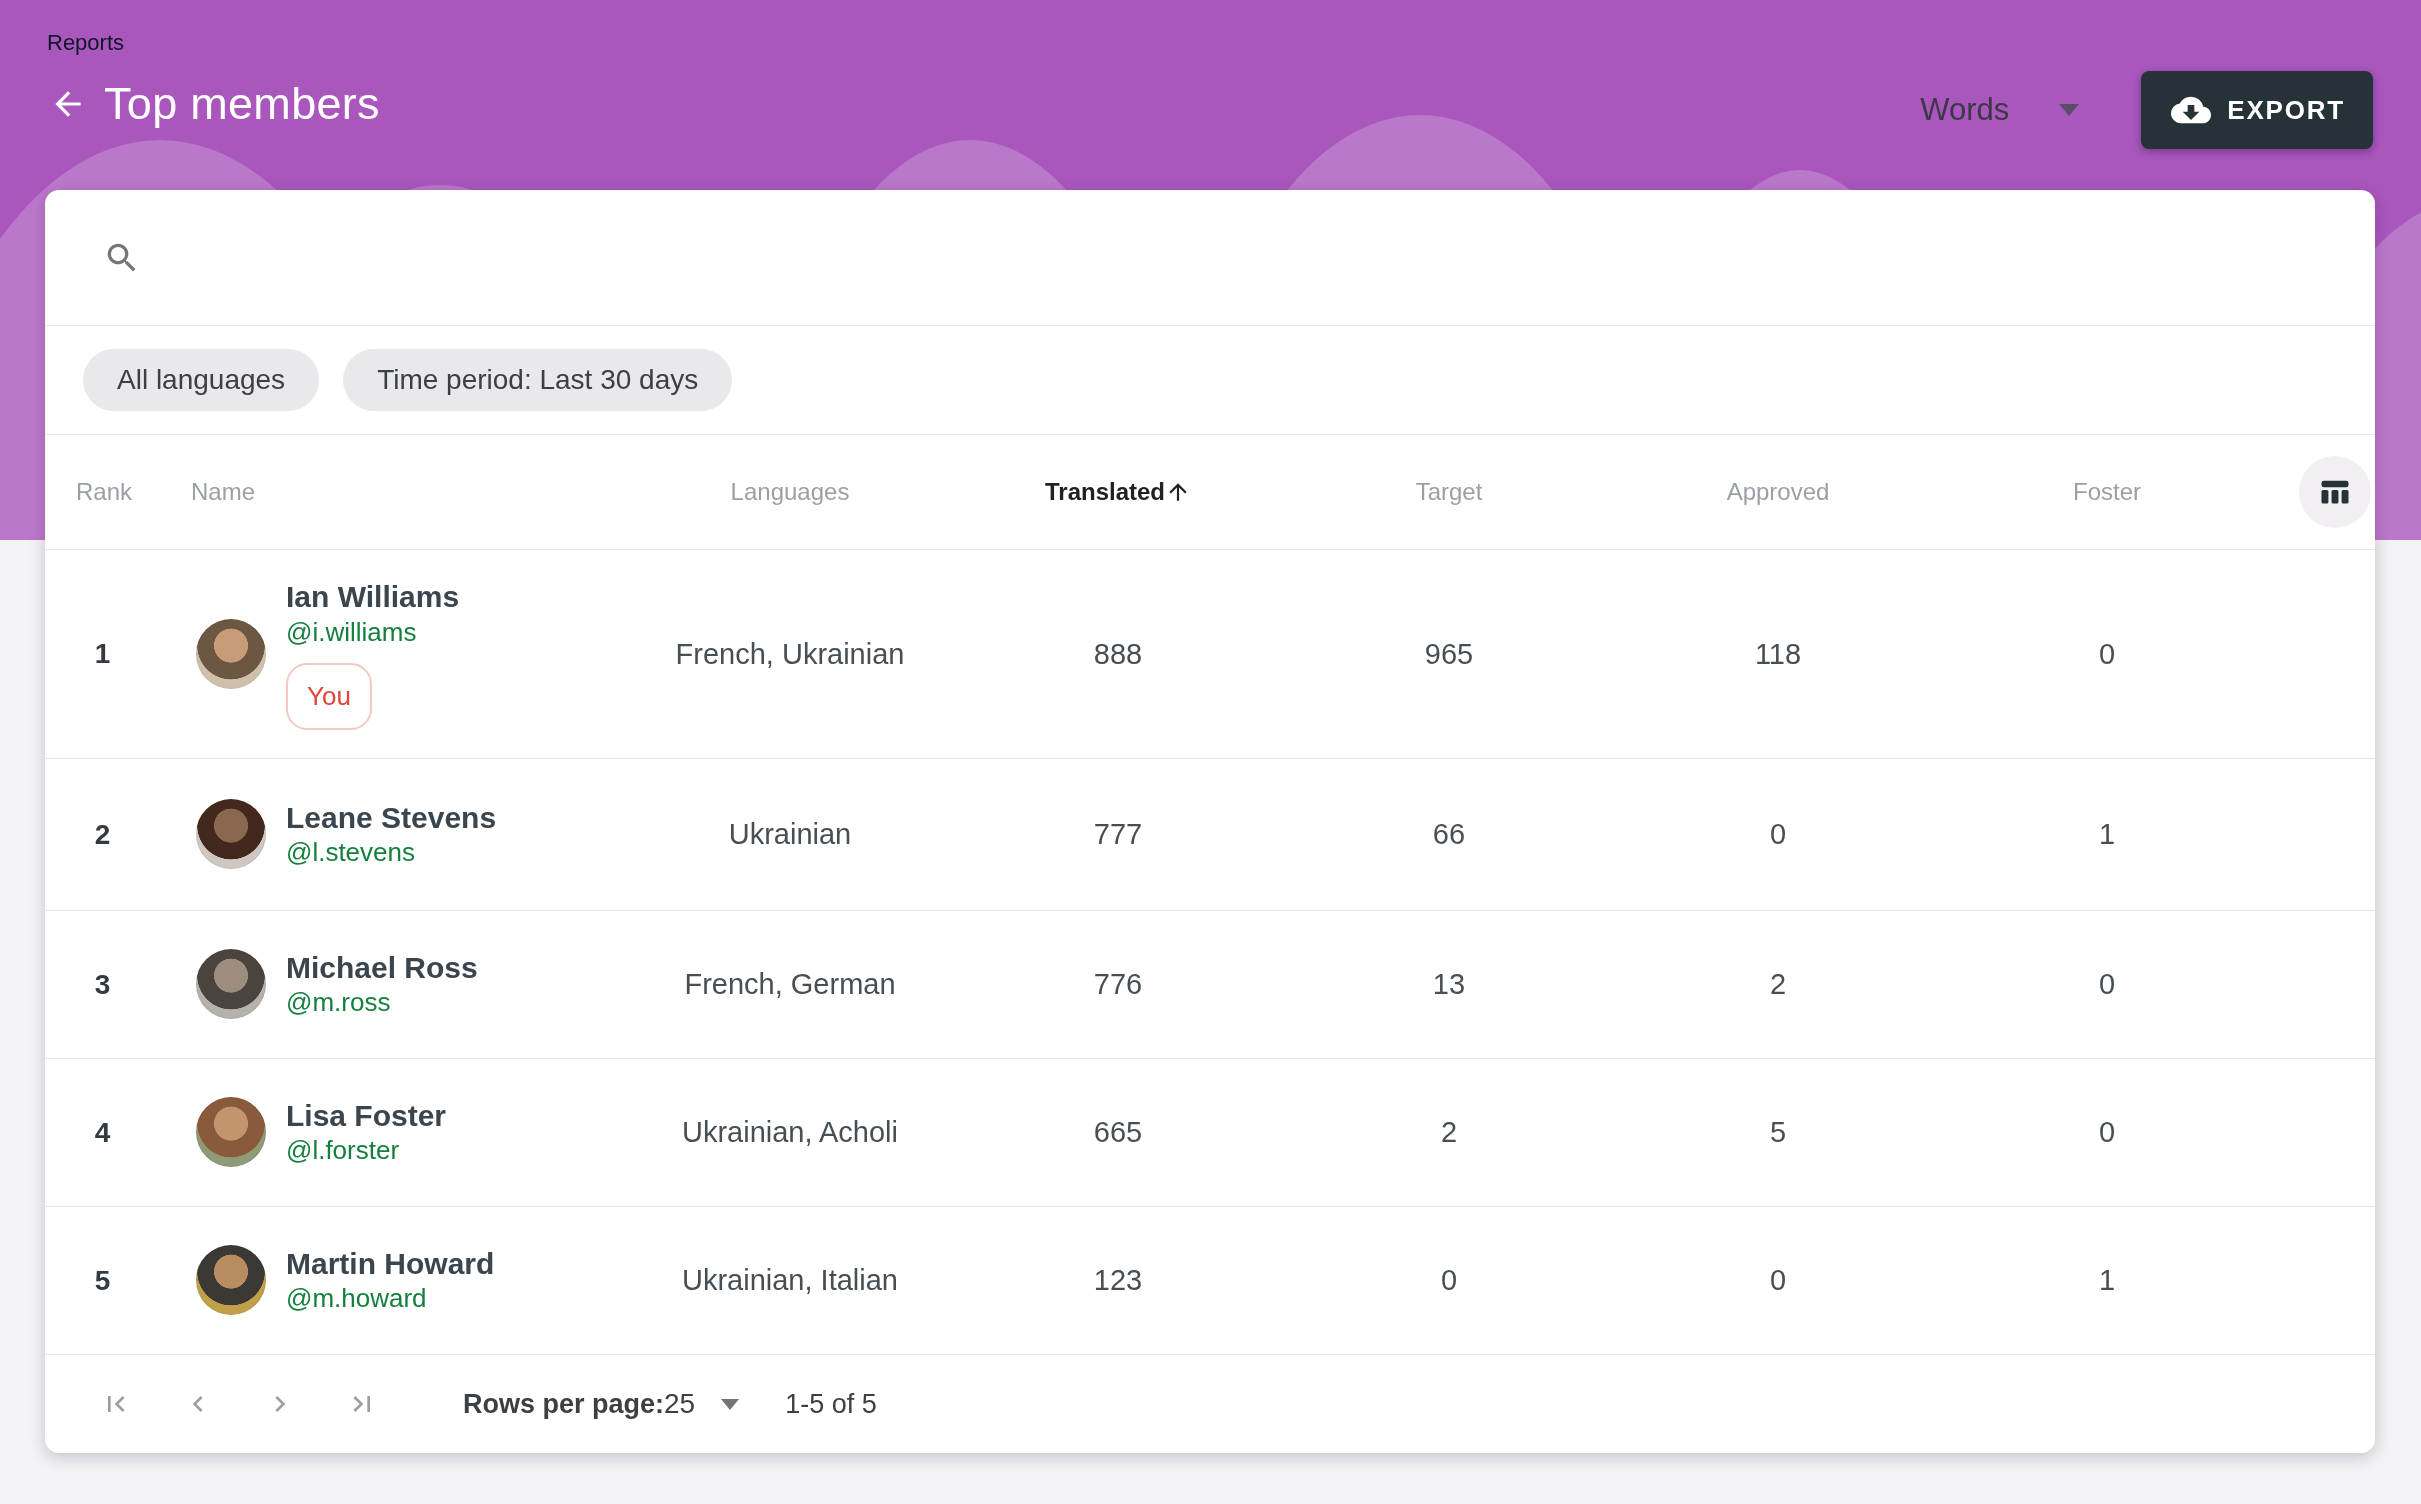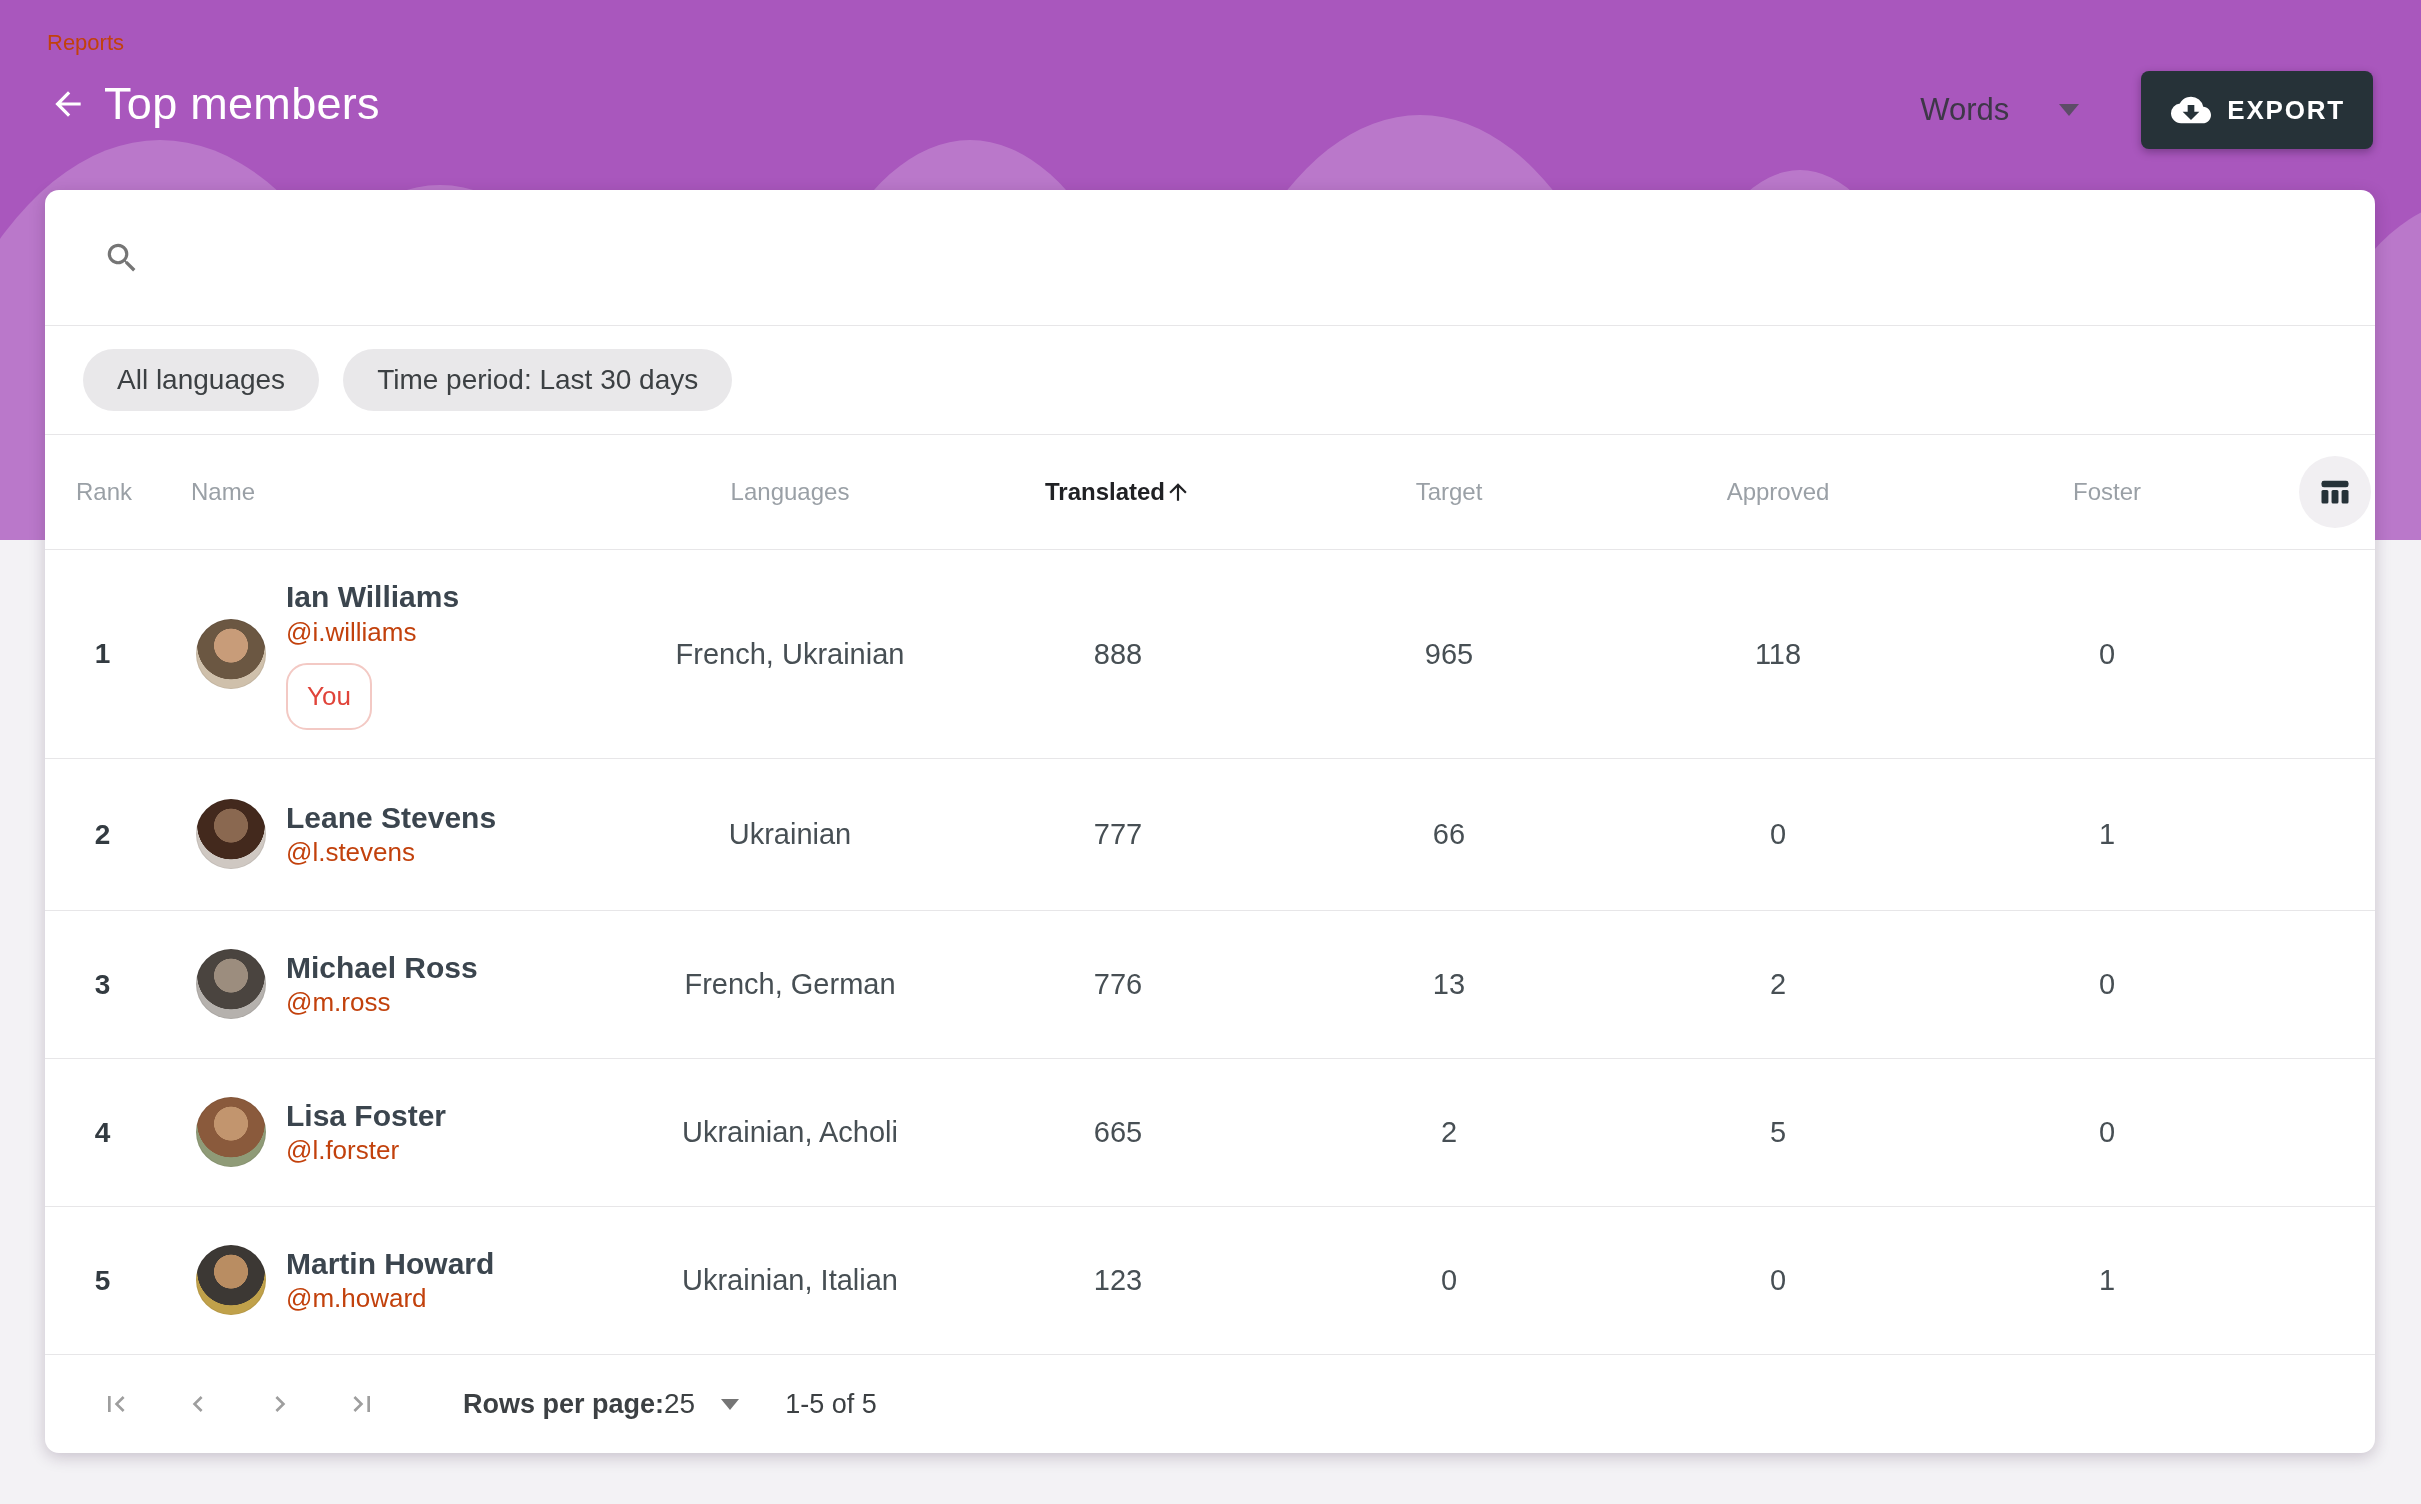--- a/index.html
+++ b/index.html
@@ -13,21 +13,21 @@
   .hill.h1 { left:-120px; top:140px; width:560px;  height:1100px; }
   .hill.h2 { left:200px;  top:185px; width:480px;  height:1000px; }
   .hill.h3 { left:760px;  top:140px; width:420px;  height:900px; }
   .hill.h4 { left:1180px; top:115px; width:480px;  height:900px; }
   .hill.h5 { left:1640px; top:170px; width:320px;  height:800px; }
   .hill.h6 { left:1790px; top:240px; width:560px;  height:900px; }
   .hill.h7 { left:2260px; top:200px; width:420px;  height:900px; }
 
   .header-content { position:absolute; top:0; left:0; width:2421px; height:540px; z-index:2; pointer-events:none; }
   .header-content * { pointer-events:auto; }
-  .breadcrumb { position:absolute; left:47px; top:30px; font-size:22px; color:#c2410c; cursor:pointer; }
+  .breadcrumb { position:absolute; left:47px; top:30px; font-size:22px; color:#0f172a; cursor:pointer; }
   .title-row { position:absolute; left:46px; top:78px; display:flex; align-items:center; gap:14px; }
   .back-btn { width:44px; height:44px; display:flex; align-items:center; justify-content:center; cursor:pointer; }
   .page-title { font-size:45px; font-weight:400; color:#ffffff; letter-spacing:0.3px; }
   .header-actions { position:absolute; top:71px; right:48px; height:78px; display:flex; align-items:center; }
   .unit-select { display:flex; align-items:center; margin-right:62px; cursor:pointer; }
   .unit-select .value { font-size:31px; color:#3e3748; }
   .caret-dark { width:0; height:0; margin-left:50px; border-left:10px solid transparent;
                 border-right:10px solid transparent; border-top:12px solid #5d4c68; }
   .export-btn { display:flex; align-items:center; gap:14px; height:78px; padding:0 28px;
                 background:#263238; border:none; border-radius:8px; cursor:pointer;
@@ -63,21 +63,21 @@
   .trow { align-items:center; height:148px; }
   .trow + .trow { border-top:1px solid #e7e6e8; }
   .trow:nth-child(1) { height:208px; }
   .trow:nth-child(2) { height:152px; }
   .rank { text-align:center; font-size:28px; font-weight:700; color:#333b41; }
   .name-cell { display:flex; align-items:center; padding-left:36px; }
   .avatar { width:70px; height:70px; border-radius:50%; flex:0 0 auto;
             box-shadow:inset 0 0 0 1px rgba(0,0,0,0.06); }
   .who { margin-left:20px; display:flex; flex-direction:column; }
   .who .name { font-size:30px; font-weight:700; color:#3b454e; line-height:1.25; }
-  .who .username { font-size:26px; color:#c2410c; line-height:1.3; }
+  .who .username { font-size:26px; color:#15803d; line-height:1.3; }
   .you-badge { margin-top:13px; align-self:flex-start; border:2px solid #f3c9c4; background:#ffffff;
                color:#e0443a; font-size:26px; padding:16px 19px; border-radius:21px; }
   .cell-center { text-align:center; font-size:29px; color:#474f54; }
 
   .pagination { height:99px; border-top:1px solid #e7e6e8; display:flex; align-items:center; padding-left:55px; }
   .pg-btn { width:32px; height:32px; border:none; background:transparent; padding:0; cursor:pointer;
             display:flex; align-items:center; justify-content:center; }
   .pg-btn + .pg-btn { margin-left:50px; }
   .rpp-label { margin-left:85px; font-size:27px; font-weight:700; color:#3c4043; }
   .rpp-select { display:flex; align-items:center; cursor:pointer; }

